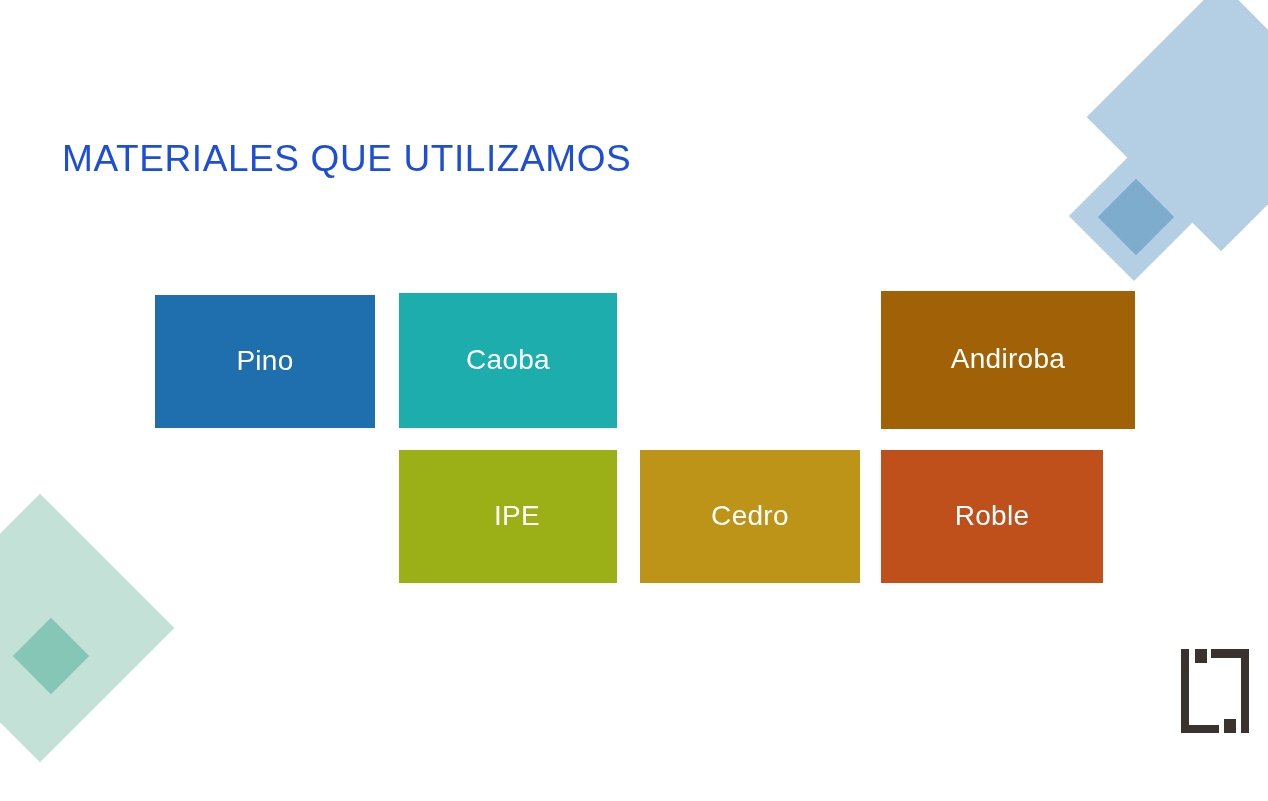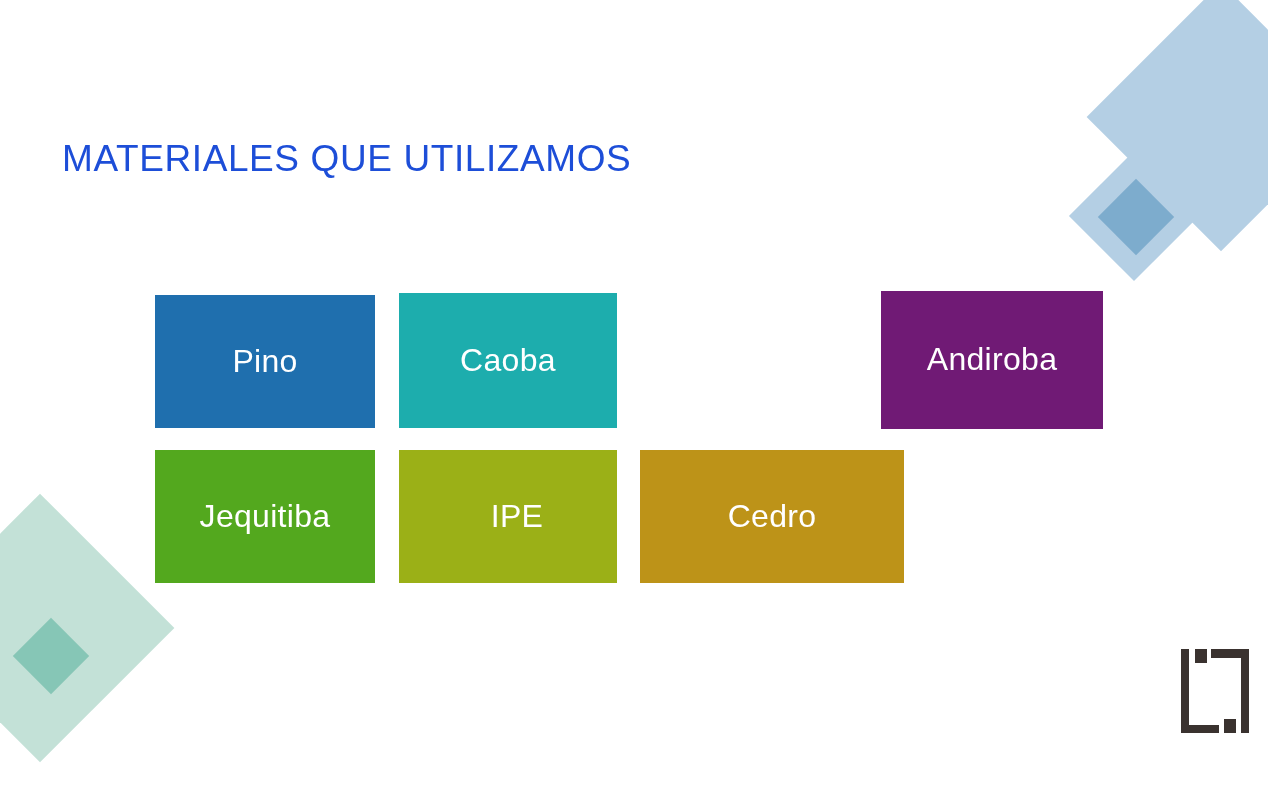--- a/index.html
+++ b/index.html
@@ -89,21 +89,21 @@
     top: 291px;
     width: 950px;
     height: 292px;
   }
   .tile {
     position: absolute;
     display: flex;
     align-items: center;
     justify-content: center;
     color: #ffffff;
-    font-size: 32px;
+    font-size: 28px;
     font-weight: 300;
     letter-spacing: 0.3px;
     line-height: 1;
     box-sizing: border-box;
   }
   .tile-label {
     display: block;
     transform: translateY(-1px);
   }
 
@@ -135,31 +135,31 @@
 
   <h1 class="title">MATERIALES QUE UTILIZAMOS</h1>
 
   <div class="matrix">
       <div class="tile" style="left: 0px; top: 4px; width: 220px; height: 133px; background: rgb(31, 111, 174);">
         <span class="tile-label">Pino</span>
       </div>
       <div class="tile" style="left: 244px; top: 2px; width: 218px; height: 135px; background: rgb(29, 173, 173);">
         <span class="tile-label">Caoba</span>
       </div>
-      <div class="tile" style="left: 726px; top: 0px; width: 222px; height: 138px; background: #701a75; align-items: center;">
+      <div class="tile" style="left: 726px; top: 0px; width: 254px; height: 138px; background: #a16207; align-items: center;">
         <span class="tile-label">Andiroba</span>
-      </div>
-      <div class="tile" style="left: 0px; top: 159px; width: 220px; height: 133px; background: rgb(83, 168, 30);">
-        <span class="tile-label">Jequitiba</span>
       </div>
       <div class="tile" style="left: 244px; top: 159px; width: 218px; height: 133px; background: rgb(155, 176, 23); padding-left: 18px;">
         <span class="tile-label">IPE</span>
       </div>
-      <div class="tile" style="left: 485px; top: 159px; width: 264px; height: 133px; background: rgb(189, 147, 24);">
+      <div class="tile" style="left: 485px; top: 159px; width: 220px; height: 133px; background: rgb(189, 147, 24);">
         <span class="tile-label">Cedro</span>
+      </div>
+      <div class="tile" style="left: 726px; top: 159px; width: 222px; height: 133px; background: rgb(191, 79, 27);">
+        <span class="tile-label">Roble</span>
       </div>
     </div>
 
   <div class="logo">
     <svg viewBox="0 0 68 84" width="68" height="84" aria-hidden="true">
       <g fill="#3a322f">
 
         <rect x="0" y="0" width="8" height="84"></rect>
 
         <rect x="0" y="76" width="38" height="8"></rect>

